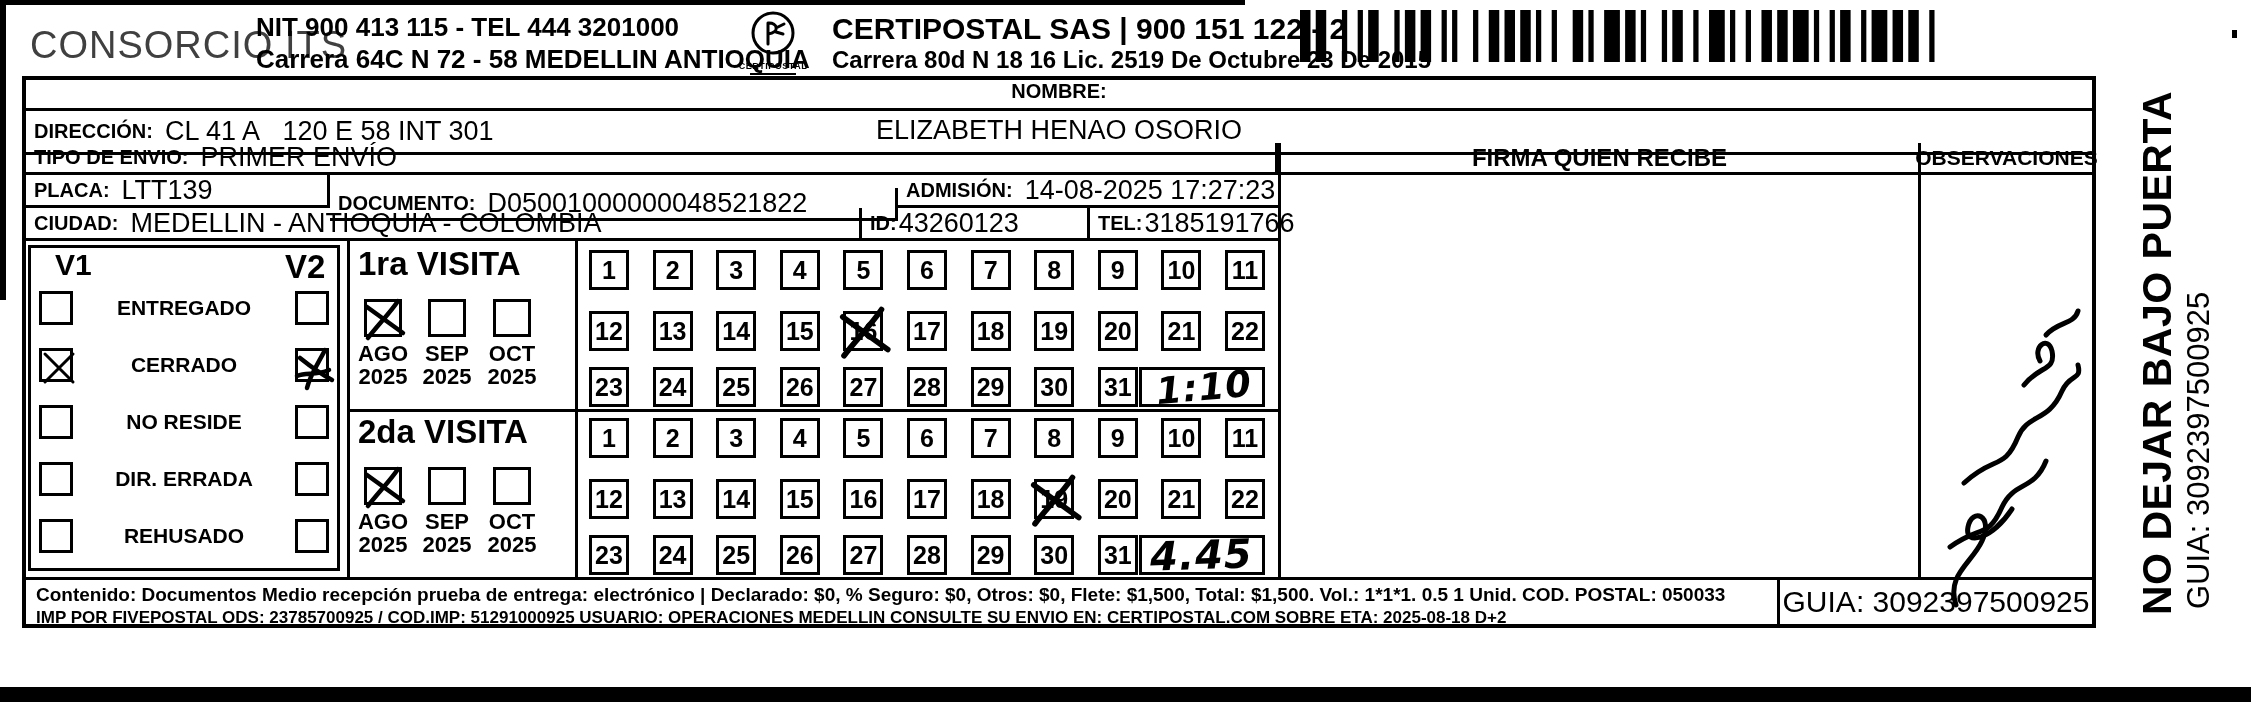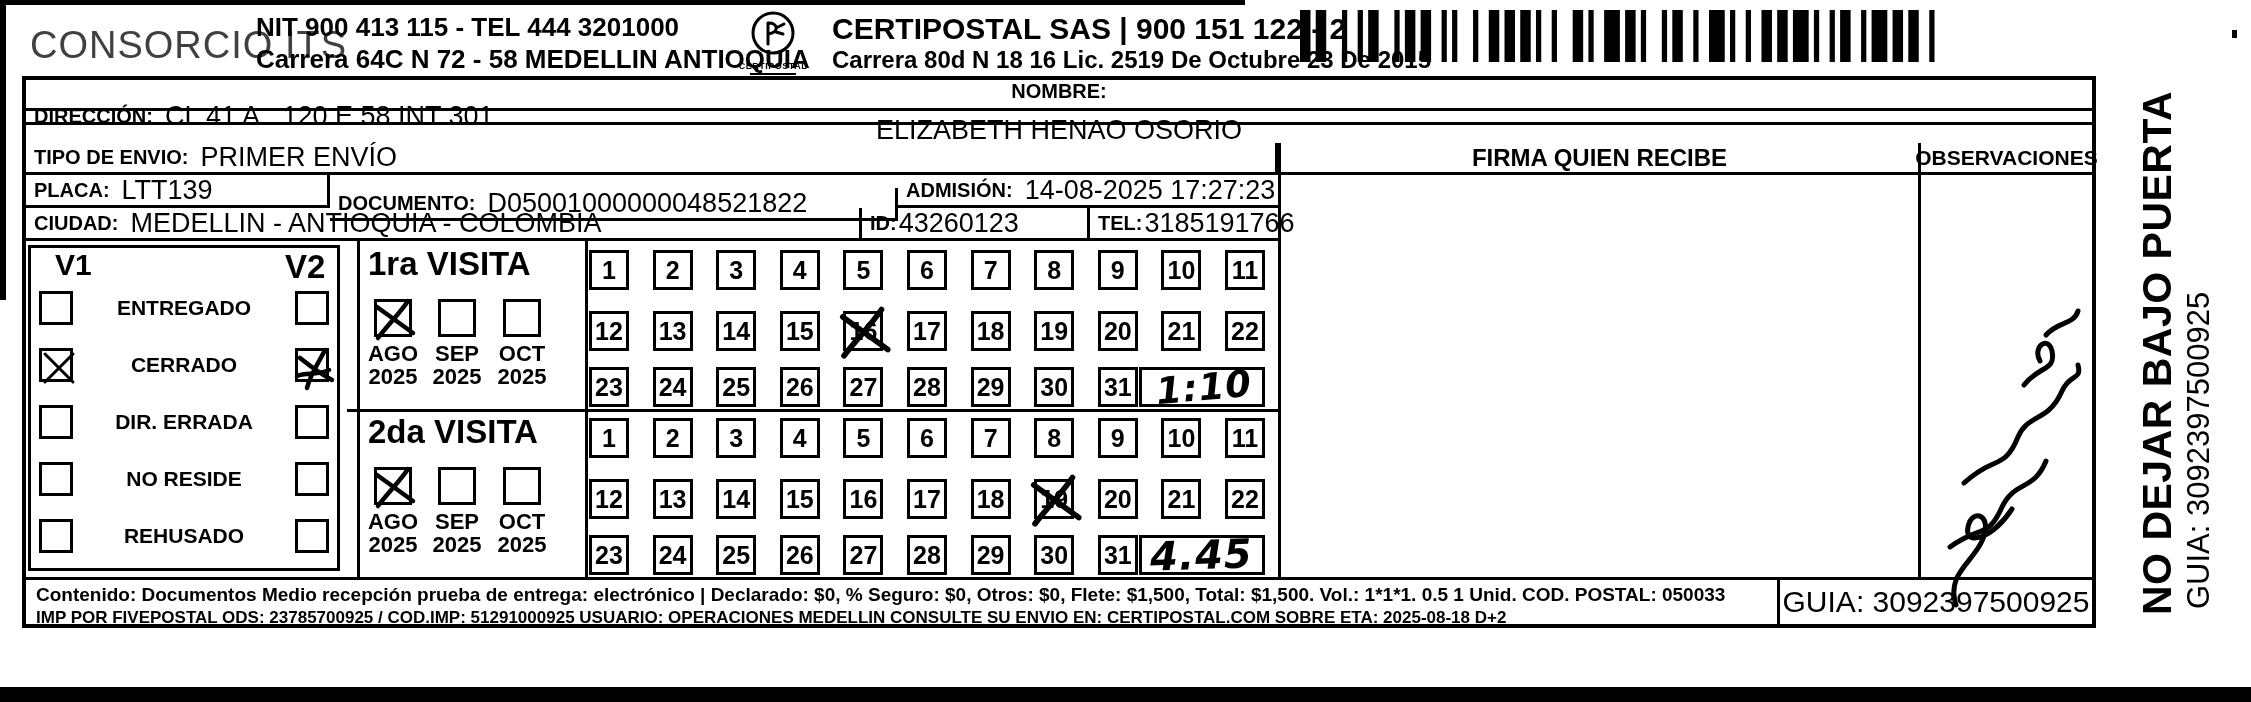--- a/index.html
+++ b/index.html
@@ -24,21 +24,21 @@
   .dot-tr{left:2232px;top:30px;width:5px;height:8px;}
   
   #form{left:22px;top:76px;width:2074px;height:552px;border:4px solid #000;box-sizing:border-box;}
   .cell{position:absolute;box-sizing:border-box;display:flex;align-items:center;gap:12px;
         padding:0 8px;overflow:visible;white-space:nowrap;}
   .bb{border-bottom:3px solid #000;} .br{border-right:3px solid #000;}
   .bl{border-left:3px solid #000;}
   .flabel{font-weight:bold;font-size:20px;}
   .fvalue{font-size:27px;}
   .r1{left:0;top:0;width:2066px;height:31px;flex-direction:column;}
-  .r2{left:0;top:31px;width:2066px;height:14px;}
+  .r2{left:0;top:31px;width:2066px;height:44px;}
   .tipo{left:0;top:63px;width:1252px;height:32px;}
   .firma-h{left:1252px;top:63px;width:640px;height:32px;justify-content:center;font-weight:bold;font-size:24px;}
   .obs-h{left:1892px;top:63px;width:174px;height:32px;justify-content:center;font-weight:bold;font-size:21px;padding:0 18px;}
   .placa{left:0;top:95px;width:304px;height:33px;}
   .docu{left:304px;top:95px;width:568px;height:33px;margin-top:13px;}
   .admi{left:872px;top:95px;width:380px;height:33px;}
   .ciud{left:0;top:128px;width:836px;height:33px;}
   .idc{left:836px;top:128px;width:228px;height:33px;gap:2px;}
   .telc{left:1064px;top:128px;width:188px;height:33px;gap:2px;}
   .firma-body{left:1252px;top:95px;width:640px;height:402px;border-left:3px solid #000;}
@@ -52,21 +52,21 @@
   
   .status-panel{left:2px;top:165px;width:312px;height:326px;border:3px solid #000;box-sizing:border-box;}
   .sp-head{position:absolute;top:0;left:0;width:100%;height:34px;}
   .sp-v1{position:absolute;left:24px;top:0;font-size:30px;font-weight:bold;}
   .sp-v2{position:absolute;left:254px;top:0;font-size:33px;font-weight:bold;}
   #status-rows{position:absolute;top:32px;left:0;right:0;bottom:4px;display:flex;flex-direction:column;justify-content:space-around;}
   .status-row{display:grid;grid-template-columns:34px 1fr 34px;align-items:center;padding:0 8px;}
   .cbx{width:34px;height:34px;border:3px solid #000;box-sizing:border-box;position:relative;}
   .status-label{text-align:center;font-size:21px;font-weight:bold;}
   
-  .visit-section{position:absolute;left:331px;width:231px;height:168px;border-left:3px solid #000;
+  .visit-section{position:absolute;left:321px;width:231px;height:168px;border-left:3px solid #000;
                  border-right:3px solid #000;box-sizing:border-box;}
   #visit-0{top:161px;} #visit-1{top:329px;}
   .visit-title{position:absolute;left:8px;top:4px;font-size:33px;font-weight:bold;white-space:nowrap;}
   .months{position:absolute;left:0;top:58px;width:100%;height:110px;}
   .month-col{position:absolute;width:62px;text-align:center;top:0;}
   .month-box{width:38px;height:38px;border:3px solid #000;box-sizing:border-box;margin:0 auto;position:relative;}
   .month-label{font-size:22px;font-weight:bold;margin-top:6px;line-height:1;}
   .month-year{font-size:22px;font-weight:bold;line-height:1.1;}
   #visit-divider{left:321px;top:329px;width:931px;height:0;border-top:3px solid #000;position:absolute;}
   #grid-zone{position:absolute;left:552px;top:161px;width:700px;height:336px;}
@@ -229,26 +229,26 @@
             </div>
             <div class="status-label">CERRADO</div>
             <div class="cbx">
               <svg viewBox="0 0 40 40" class="mark">
                 <path d="M5 10 C15 18 26 26 37 32 M30 2 C24 14 15 27 12 40 M2 28 C12 24 20 28 34 22" fill="none" stroke="#000" stroke-width="4.5" stroke-linecap="round"></path>
               </svg>
             </div>
           </div>
           <div class="status-row">
             <div class="cbx"></div>
+            <div class="status-label">NO RESIDE</div>
+            <div class="cbx"></div>
+          </div>
+          <div class="status-row">
+            <div class="cbx"></div>
             <div class="status-label">DIR. ERRADA</div>
-            <div class="cbx"></div>
-          </div>
-          <div class="status-row">
-            <div class="cbx"></div>
-            <div class="status-label">NO RESIDE</div>
             <div class="cbx"></div>
           </div>
           <div class="status-row">
             <div class="cbx"></div>
             <div class="status-label">REHUSADO</div>
             <div class="cbx"></div>
           </div>
         </div>
     </div>
 

